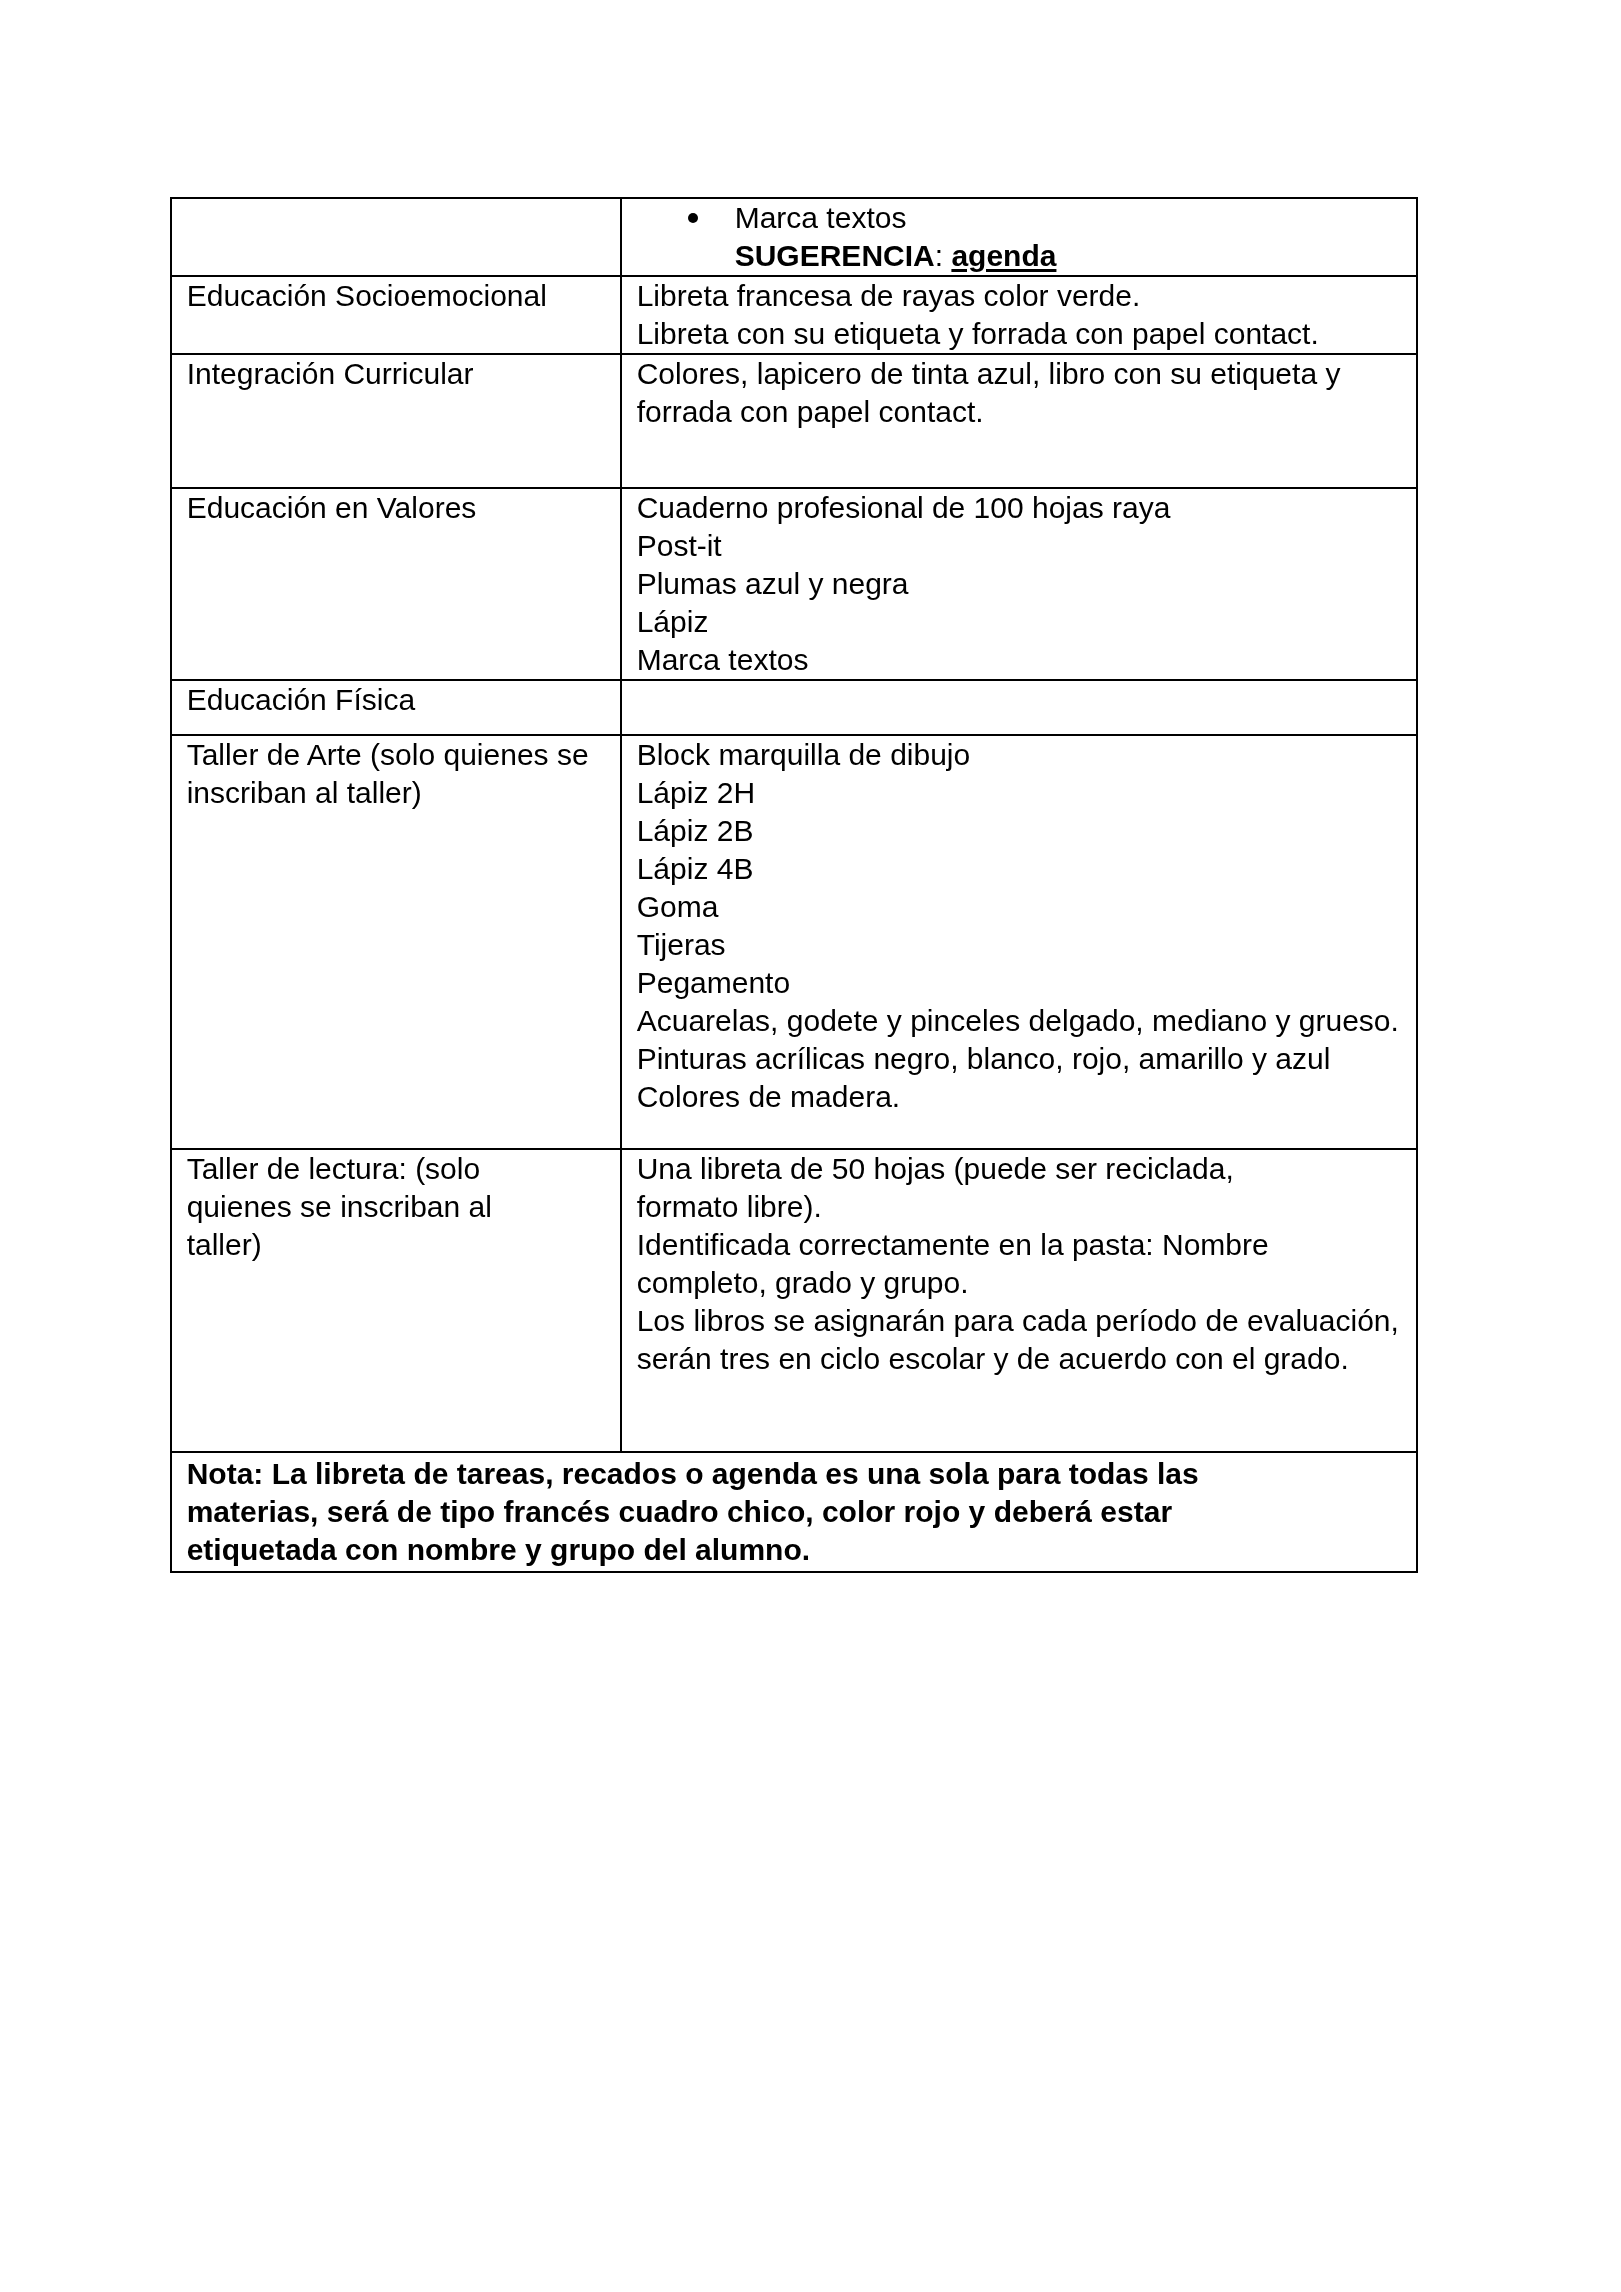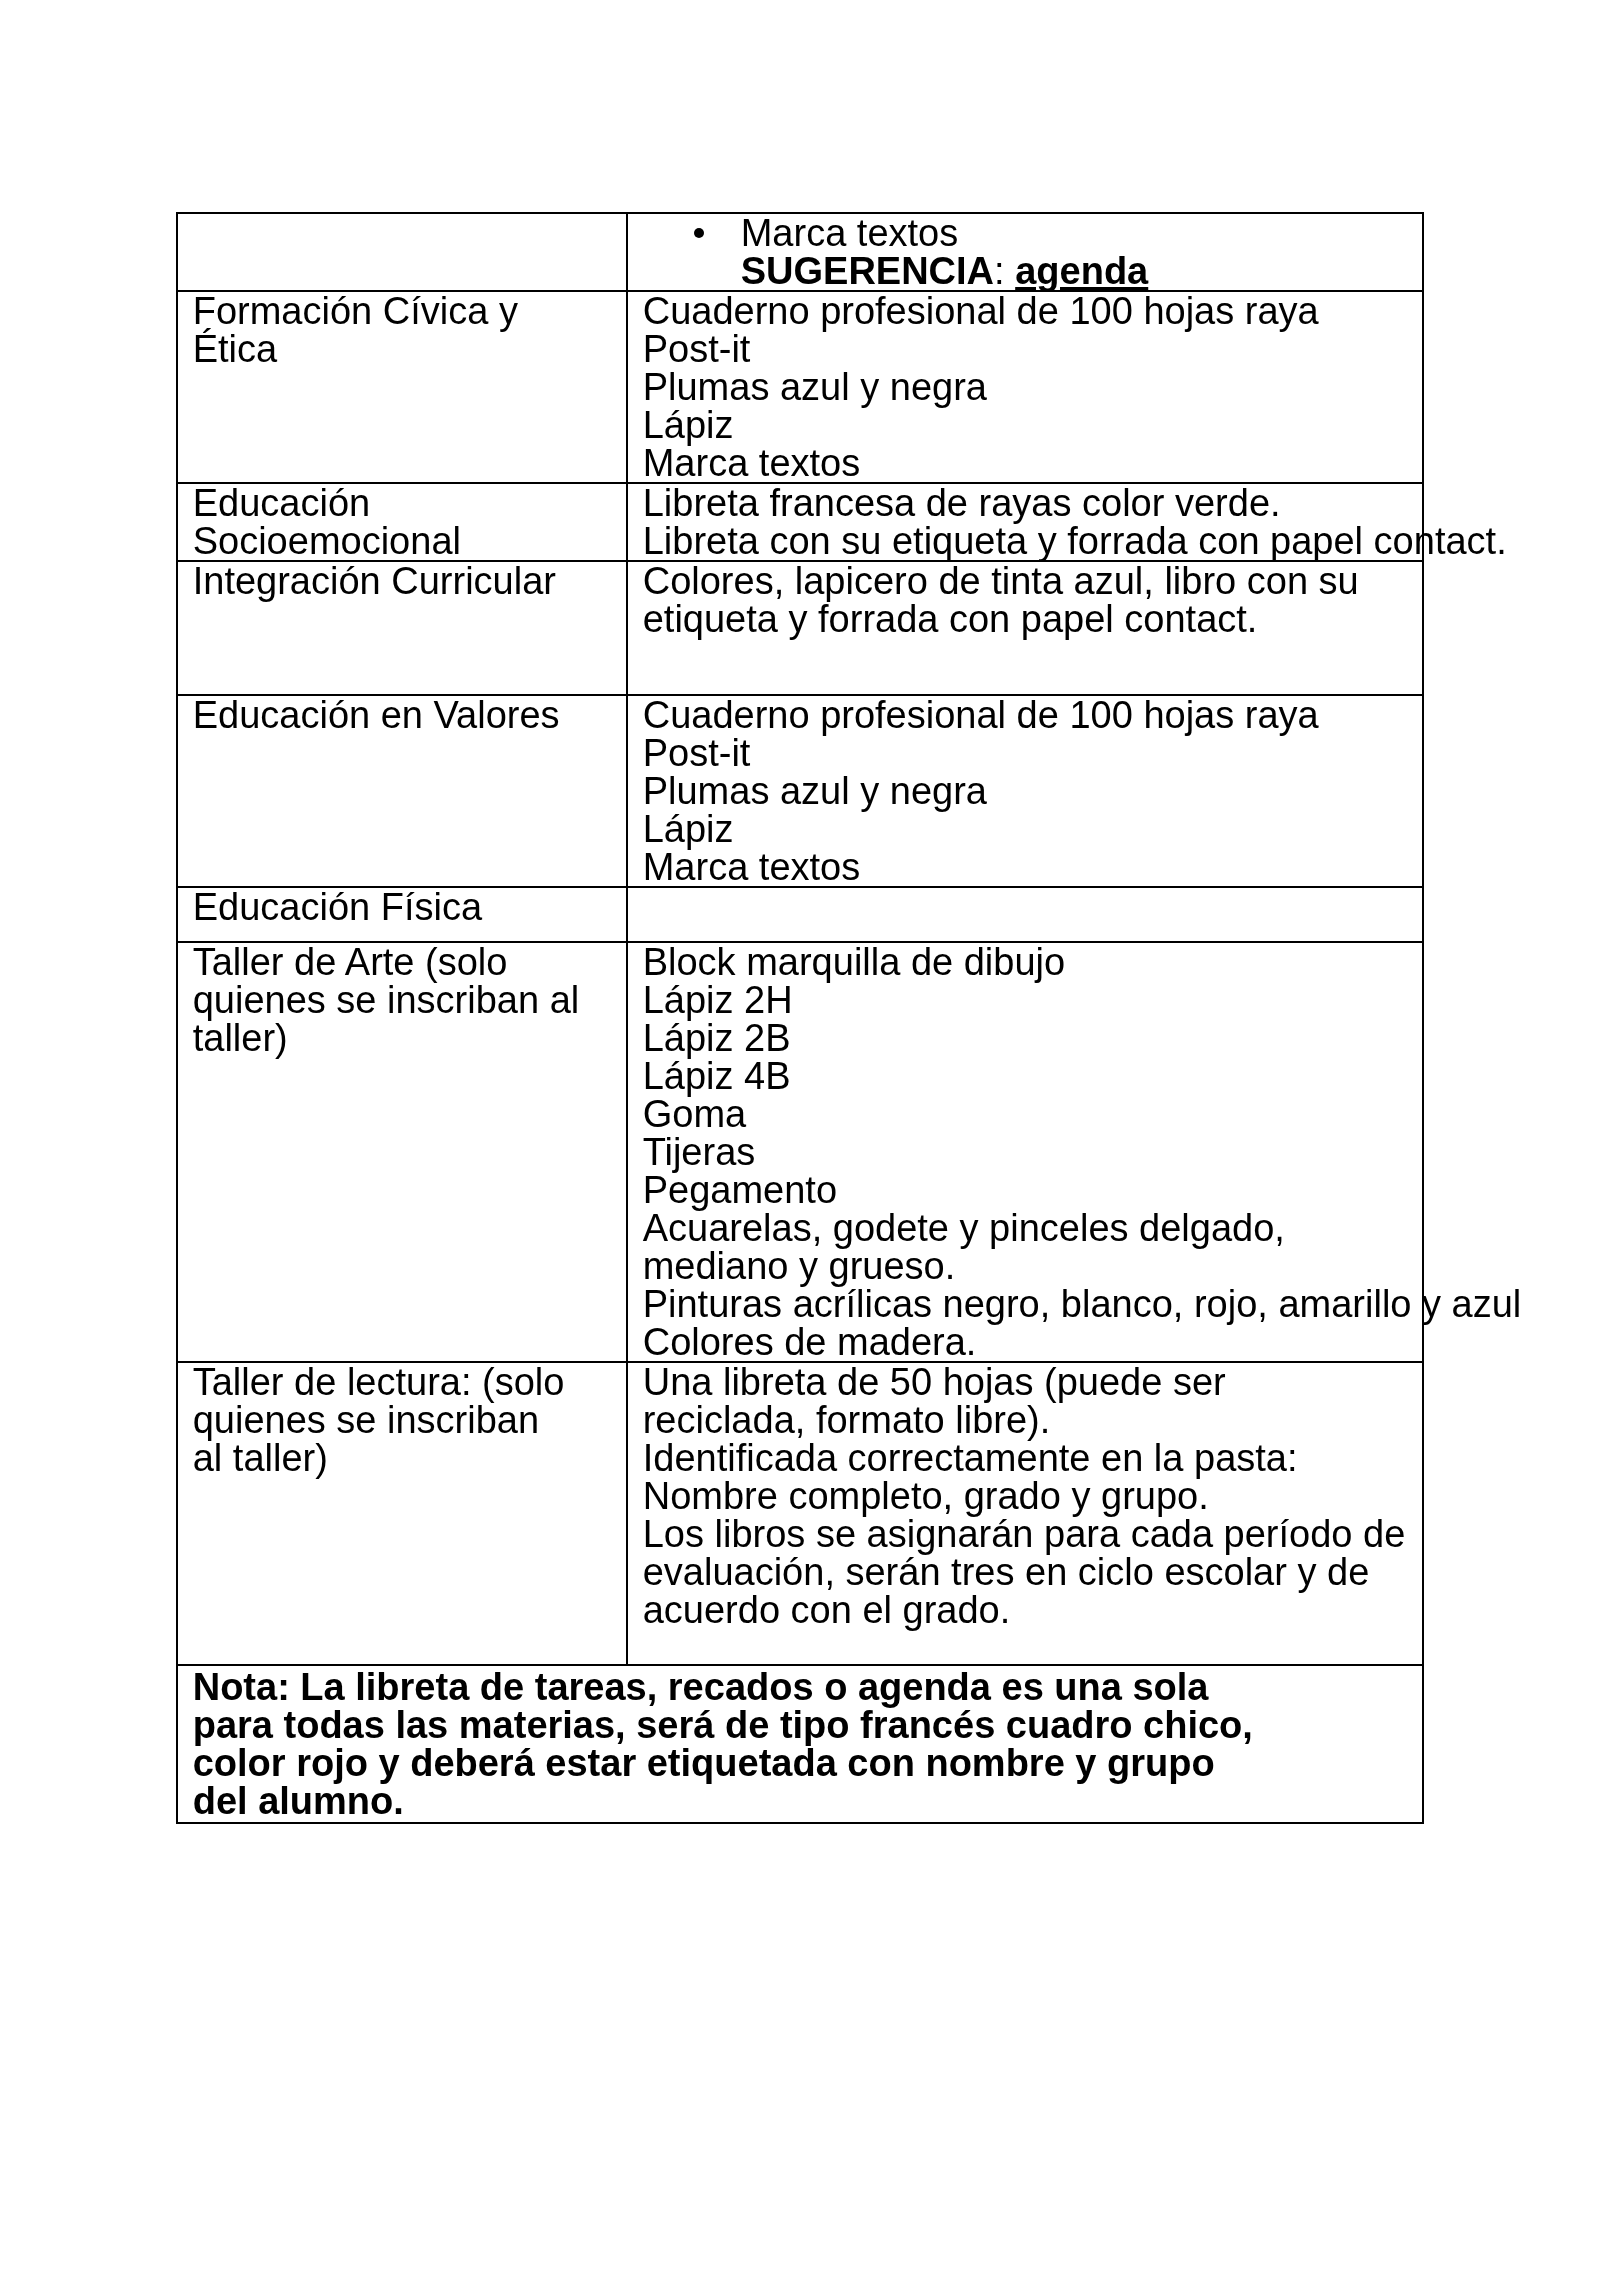--- a/index.html
+++ b/index.html
@@ -17,28 +17,27 @@
     }
     .page {
       position: absolute;
       left: 0; top: 0;
       width: 1621px;
       height: 2293px;
       background: #ffffff;
     }
     table.supplies {
       position: absolute;
-      left: 176px;
+      left: 170px;
       top: 197px;
       width: 1246px;
       border-collapse: collapse;
       table-layout: fixed;
-      font-size: 38px;
+      font-size: 30px;
       line-height: 38px;
-      margin-top: 15px;
     }
     table.supplies td {
       border: 2.9px solid #000000;
       vertical-align: top;
       padding: 0 13.7px 0 14.7px;
     }
     col.c-subject { width: 450px; }
     col.c-materials { width: 796px; }
     .line { display: block; white-space: nowrap; }
     .wrap { display: block; white-space: normal; }
@@ -86,32 +85,20 @@
             <span class="bullet-dot"></span>
             <span>Marca textos</span>
           </span>
           <span class="indent-line">
             <span class="bold">SUGERENCIA</span><span>:</span>
             <span class="bold underline">agenda</span>
           </span>
         </td>
       </tr>
 
-      <tr style="height:190px;">
-        <td>
-            <span class="wrap">Formación Cívica y Ética</span>
-          </td>
-        <td>
-          <span class="line">Cuaderno profesional de 100 hojas raya</span>
-          <span class="line">Post-it</span>
-          <span class="line">Plumas azul y negra</span>
-          <span class="line">Lápiz</span>
-          <span class="line">Marca textos</span>
-        </td>
-      </tr>
 
       <tr style="height:76px;">
         <td>
             <span class="wrap">Educación Socioemocional</span>
           </td>
         <td>
           <span class="line">Libreta francesa de rayas color verde.</span>
           <span class="line">Libreta con su etiqueta y forrada con papel contact.</span>
         </td>
       </tr>

